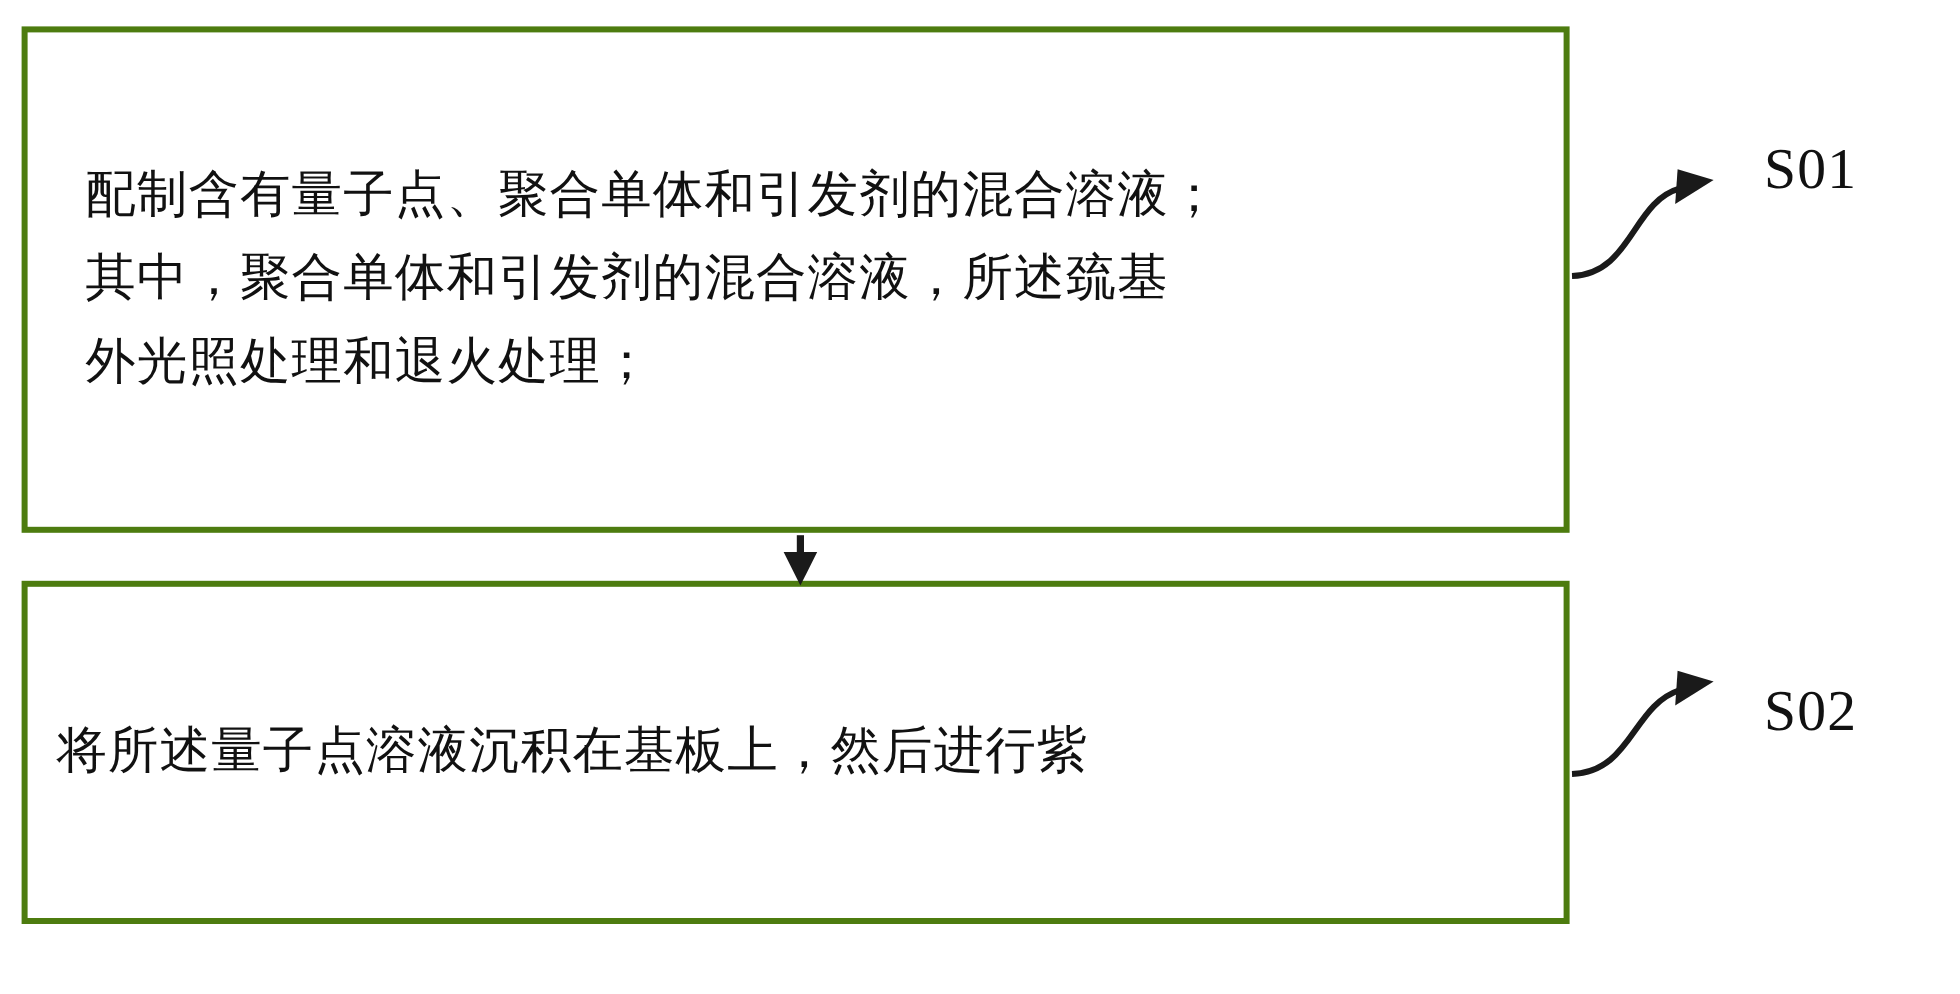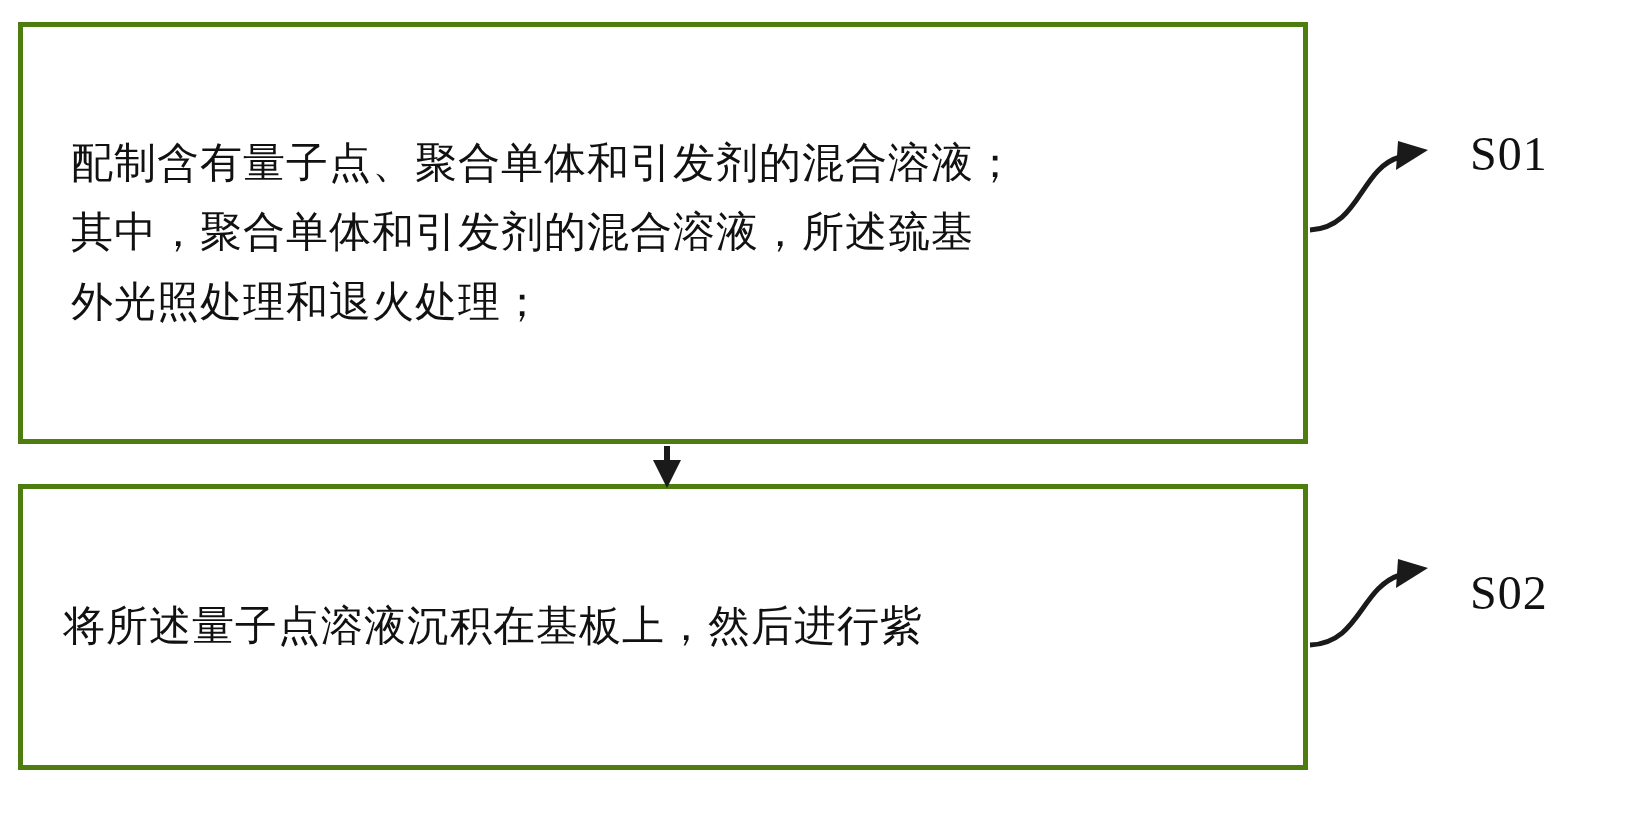--- a/index.html
+++ b/index.html
@@ -31,42 +31,42 @@
     top: 22px;
     width: 1290px;
     height: 422px;
     padding: 40px 48px;
   }
   #box-s02 {
     left: 18px;
     top: 484px;
     width: 1290px;
     height: 286px;
-    padding: 36px 40px;
+    padding: 36px 24px;
   }
   .box-line {
     font-size: 42px;
     line-height: 1.65;
     color: #111111;
     letter-spacing: 1px;
     white-space: pre;
   }
   .box-line.indent {
     text-indent: 0;
   }
   .label {
     position: absolute;
     font-size: 48px;
     font-family: "Liberation Serif", serif;
     color: #111111;
     letter-spacing: 1px;
   }
   #label-s01 {
     left: 1470px;
-    top: 126px;
+    top: 114px;
   }
   #label-s02 {
     left: 1470px;
     top: 565px;
     text-align: center;
   }
   svg.overlay {
     position: absolute;
     left: 0;
     top: 0;

